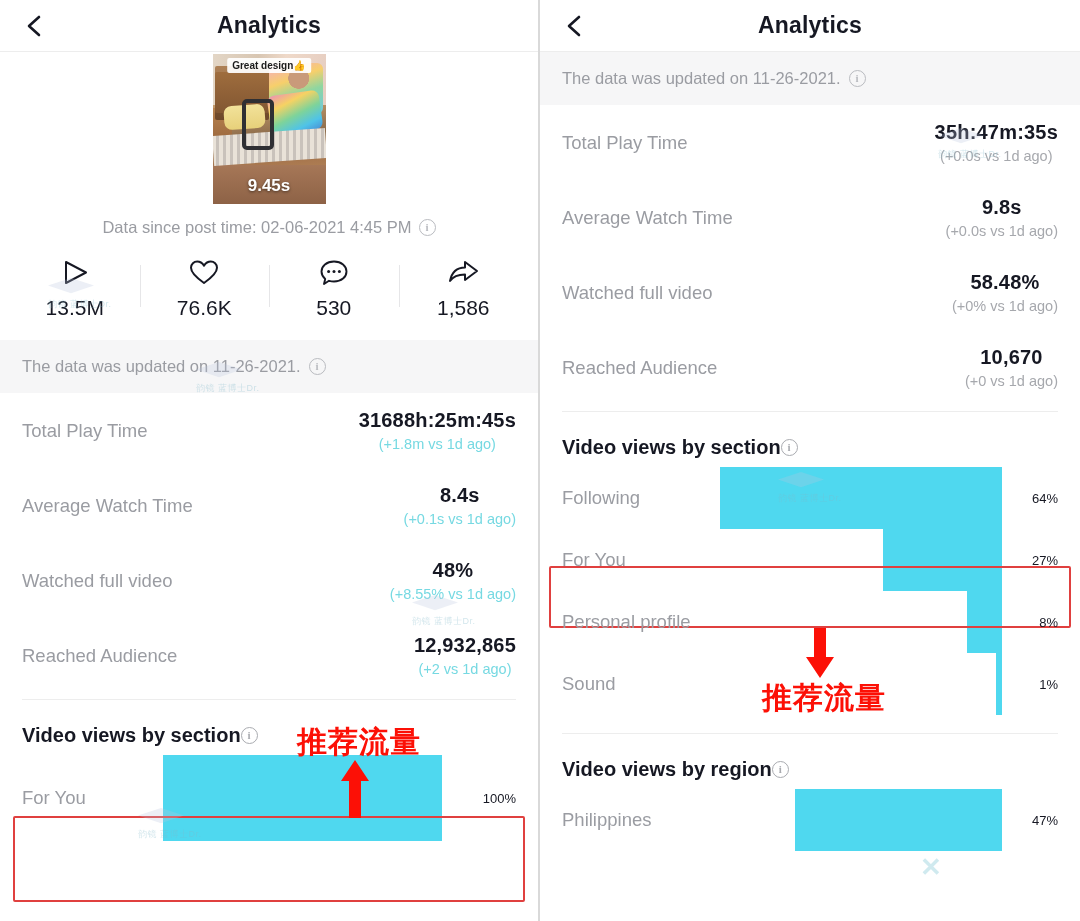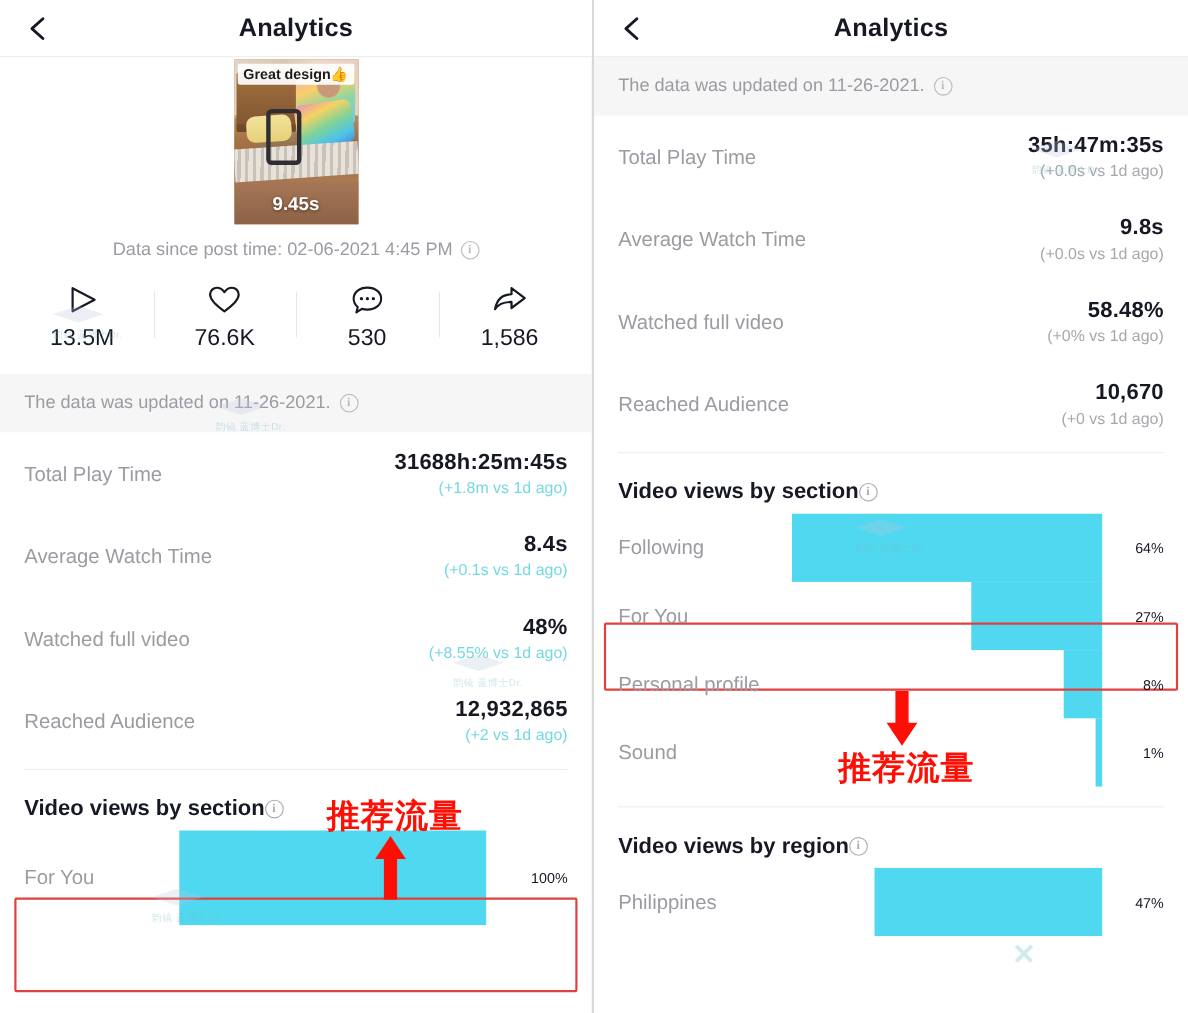--- a/index.html
+++ b/index.html
@@ -49,21 +49,21 @@
     border:4px solid #2f2f33; border-radius:5px; background:transparent; }
   .thumb .mattress { position:absolute; left:0; top:52%; width:100%; height:20%;
     background: repeating-linear-gradient(95deg,#e9e2d8 0 4px,#c9c2bb 4px 7px); transform: rotate(-4deg); }
   .thumb .floor { position:absolute; left:0; bottom:0; width:100%; height:26%;
     background: linear-gradient(180deg,#a67757,#8d6246); }
   .thumb .nightstand { position:absolute; left:0; top:36%; width:17%; height:28%;
     background: linear-gradient(180deg,#b8834f,#94613a); }
   .thumb .caption {
     position: absolute; left: 50%; top: 4px; transform: translateX(-50%);
     background: rgba(255,255,255,.92); color: #1b1b1b;
-    font-size: 13px; font-weight: 700; padding: 2px 5px; border-radius: 2px;
+    font-size: 10px; font-weight: 700; padding: 2px 5px; border-radius: 2px;
     white-space: nowrap;
   }
   .thumb .dur {
     position: absolute; left: 50%; bottom: 8px; transform: translateX(-50%);
     color: #fff; font-size: 17px; font-weight: 700;
     text-shadow: 0 1px 3px rgba(0,0,0,.55); white-space: nowrap;
   }
 
   .since {
     text-align: left; color: #9a9ca2; font-size: 16.5px;
@@ -94,21 +94,21 @@
     padding: 17px 22px; display: flex; align-items: center; gap: 8px;
   }
 
   
   .metrics { padding: 0 22px; }
   .mrow {
     display: flex; align-items: center; justify-content: space-between;
     min-height: 75px; padding: 8px 0; gap: 12px;
   }
   .mrow .lbl { font-size: 18.5px; color: #9a9ca2; }
-  .mrow .right { text-align: right; }
+  .mrow .right { text-align: center; }
   .mrow .val { font-size: 20px; font-weight: 700; color: #161823; letter-spacing: .2px; }
   .mrow .delta { font-size: 14.5px; margin-top: 4px; color: #76d9e2; }
   .mrow .delta.gray { color: #a6a8ad; }
 
   .hr { height: 1px; background: #ededed; margin: 6px 22px 0; }
 
   
   .sec-title {
     display: flex; align-items: center; 
     padding: 24px 22px 8px; font-size: 20px; font-weight: 700; color: #161823;

